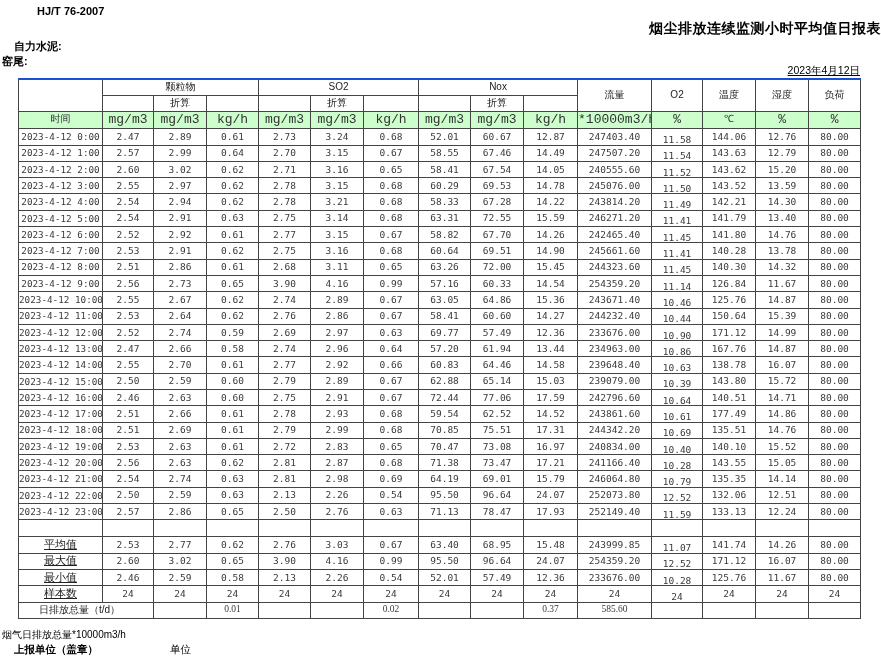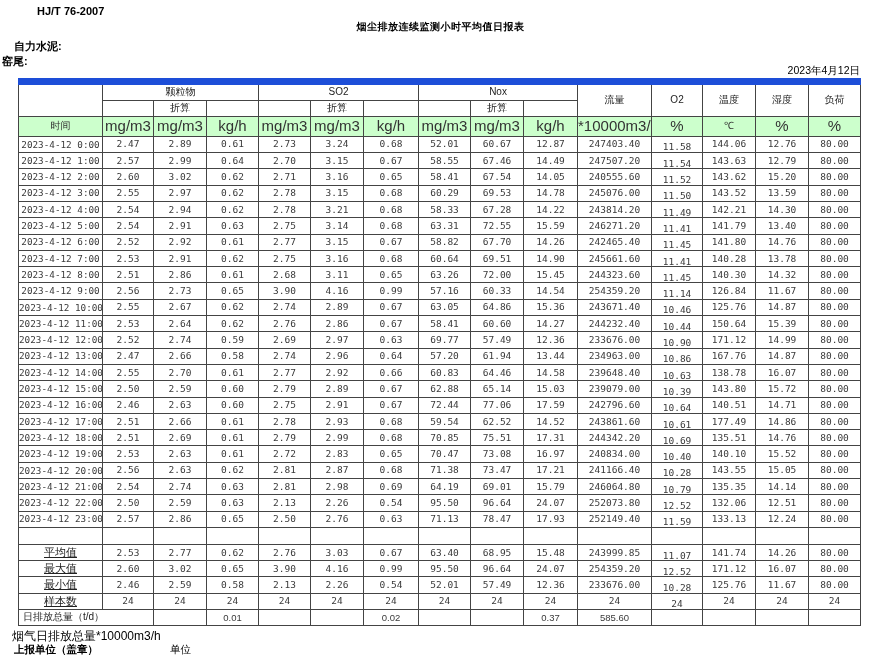--- a/index.html
+++ b/index.html
@@ -1,62 +1,62 @@
 <!DOCTYPE html>
 <html><head>
 <meta charset="utf-8">
 <style>
   html,body{margin:0;padding:0;}
   body{
     width:881px;height:665px;background:#ffffff;position:relative;
     font-family:"Liberation Sans", sans-serif;color:#000;
   }
   .std-code{position:absolute;left:37px;top:5px;font-size:11px;font-weight:bold;}
-  .report-title{position:absolute;left:0;top:20px;width:881px;text-align:center;
-    font-size:10px;font-weight:bold;letter-spacing:0.5px;}
+  .report-title{position:absolute;left:0;top:20px;width:881px;text-align:right;
+    font-size:14px;font-weight:bold;letter-spacing:0.5px;}
   .company-line{position:absolute;left:14px;top:39px;font-size:11px;font-weight:bold;}
   .location-line{position:absolute;left:2px;top:54px;font-size:11px;font-weight:bold;}
-  .date-line{position:absolute;left:18px;top:64px;width:842px;text-align:right;font-size:10.5px;}
+  .date-line{position:absolute;left:18px;top:64px;width:842px;text-align:right;font-size:10.5px;text-decoration:underline;}
 
   table.report{
     position:absolute;left:18px;top:78px;width:842px;
     border-collapse:collapse;table-layout:fixed;
-    border-top:7px solid #1d4ed8;
+    border-top:2px solid #1d4ed8;
   }
   table.report th, table.report td{
     border:1px solid #444;padding:0;margin:0;
     font-weight:normal;text-align:center;vertical-align:middle;
     font-size:10px;line-height:1.25;color:#222;
     overflow:hidden;white-space:nowrap;
   }
   table.report thead th{height:15px;}
   tr.unit-row th{background:#ccffcc;height:16px;color:#333;
-    font-family:Liberation Sans, sans-serif;font-size:15px;}
-  tr.unit-row th.cjk{font-family:Liberation Serif, serif;font-size:10px;}
+    font-family:Liberation Mono, monospace;font-size:13px;}
+  tr.unit-row th.cjk{font-family:Liberation Mono, monospace;font-size:10px;}
   tr.data-row td{
     height:15.3px;color:#3a3a3a;
     font-family:"DejaVu Sans Mono","Liberation Sans",monospace;font-size:9.5px;
   }
   tr.data-row td.time{font-size:9.3px;}
   td.o2off span{position:relative;top:3px;}
   tr.sep-row td{height:16px;}
   tr.summary-row td{
     height:15.3px;color:#3a3a3a;
     font-family:"DejaVu Sans Mono","Liberation Sans",monospace;font-size:9.5px;
   }
   tr.summary-row td.slabel{font-family:"Liberation Sans",sans-serif;font-size:11px;color:#222;text-decoration:underline;}
   tr.total-row td{
     height:15.3px;color:#3a3a3a;
-    font-family:Liberation Sans, sans-serif;font-size:9.5px;
+    font-family:Liberation Serif, serif;font-size:9.5px;
   }
   tr.total-row td.tlabel{
     font-family:"Liberation Sans",sans-serif;font-size:10px;color:#222;
-    text-align:left;padding-left:4px;margin-left:11px;
+    text-align:left;padding-left:20px;margin-left:11px;
   }
-  .footer-flue{position:absolute;left:12px;top:628px;font-size:12px;}
+  .footer-flue{position:absolute;left:2px;top:628px;font-size:10px;}
   .footer-report-unit{position:absolute;left:14px;top:643px;font-size:10.5px;font-weight:bold;}
   .footer-unit{position:absolute;left:170px;top:643px;font-size:10.5px;}
 </style>
 </head>
 <body>
 
 <div class="std-code">HJ/T 76-2007</div>
 <div class="report-title">烟尘排放连续监测小时平均值日报表</div>
 <div class="company-line">自力水泥:</div>
 <div class="location-line">窑尾:</div>

